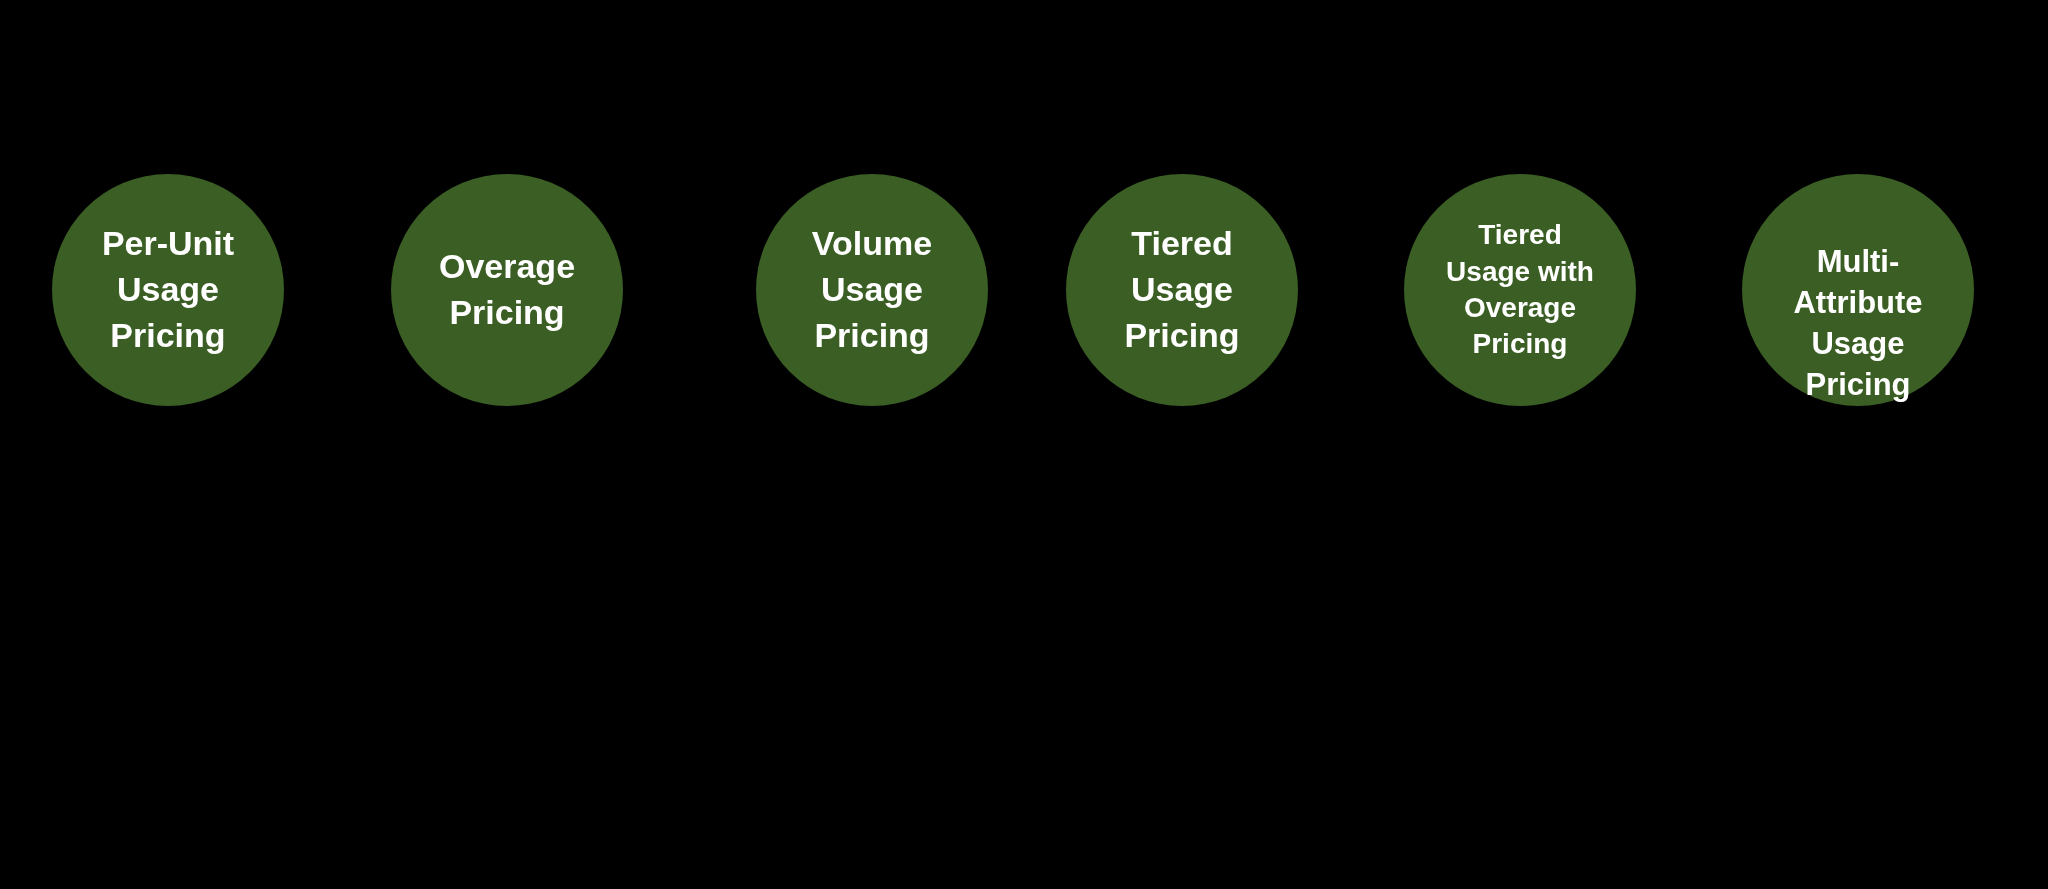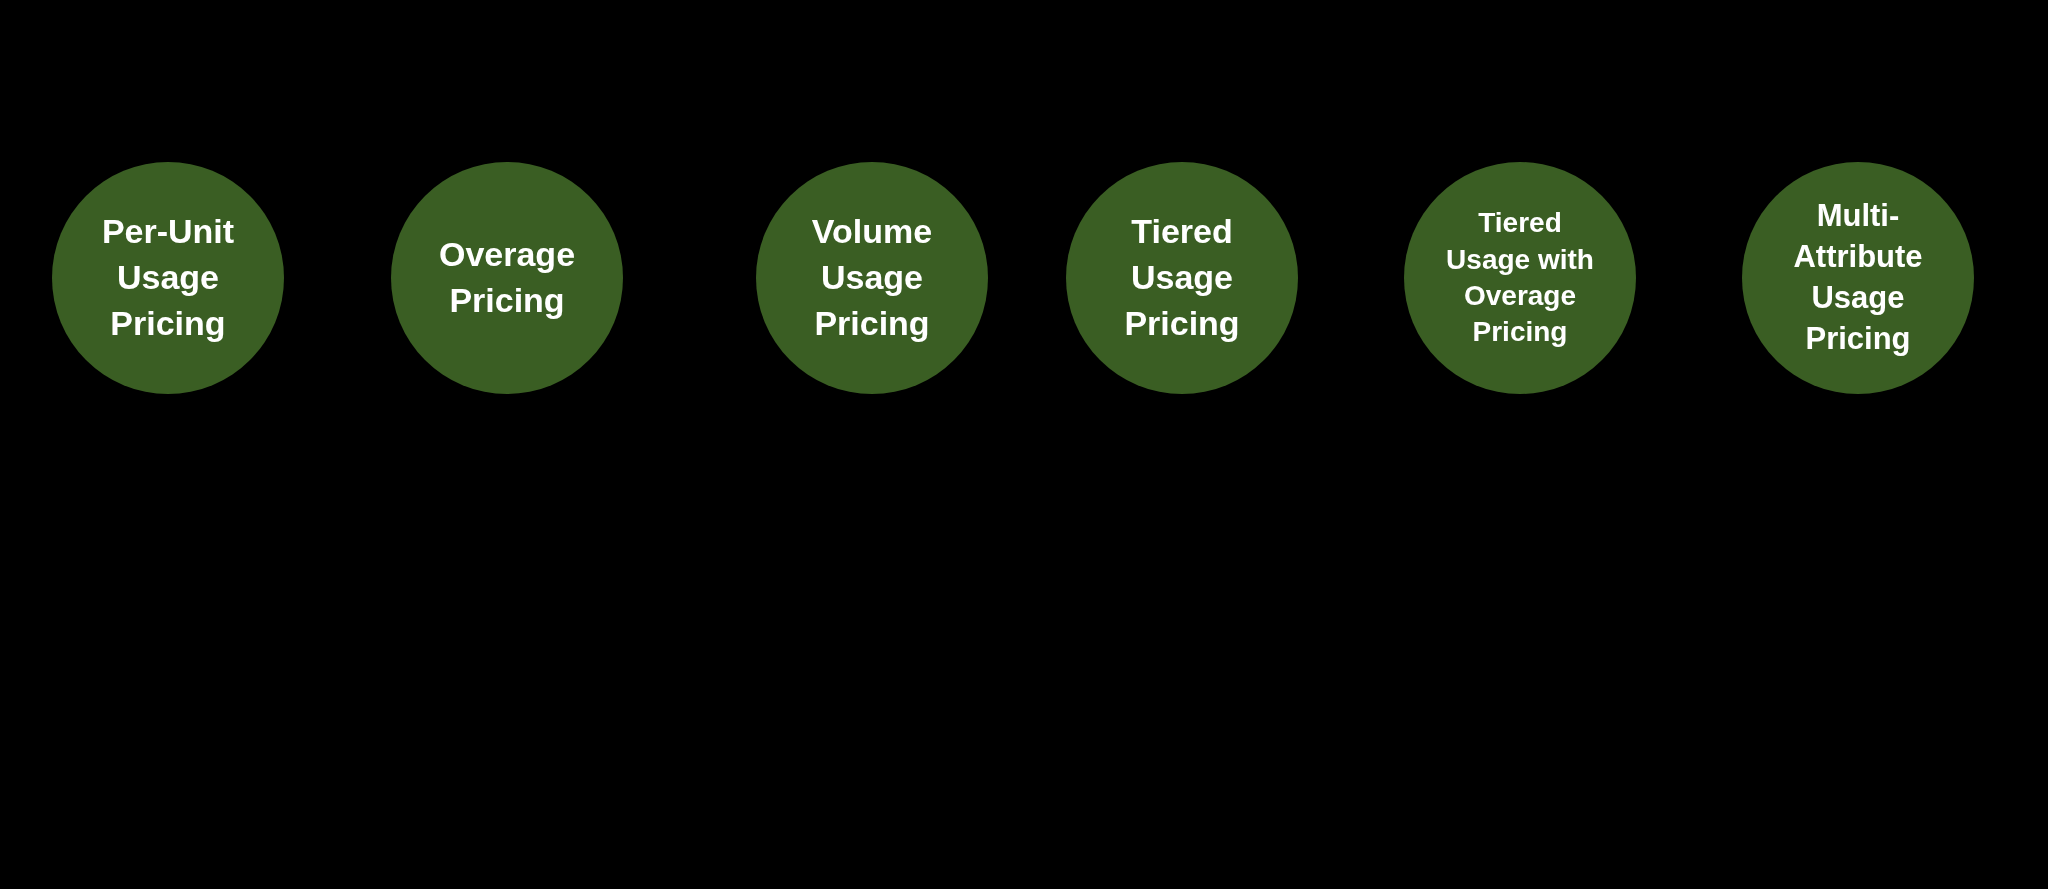--- a/index.html
+++ b/index.html
@@ -7,20 +7,21 @@
     padding: 0;
     background: #000;
   }
   .canvas {
     position: relative;
     width: 2048px;
     height: 652px;
     background: var(--bg-color, #000000);
     overflow: hidden;
     font-family: "Liberation Sans", sans-serif;
+    margin-top: 12px;
   }
   .circle {
     position: absolute;
     top: 162px;
     width: 232px;
     height: 232px;
     border-radius: 50%;
     background: var(--circle-color, #3a5e23);
     display: flex;
     align-items: center;
@@ -35,21 +36,21 @@
     white-space: pre-line;
     display: block;
     padding: 0 8px;
   }
   
   .n0 { left: 52px; }
   .n1 { left: 391px; }
   .n2 { left: 756px; }
   .n3 { left: 1066px; }
   .n4 { left: 1404px; }
-  .n5 { left: 1742px; }
+  .n5 { left: 1742px; align-items: flex-end; }
   
   .n4 .label { font-size: 28px; line-height: 1.3; }
   .n5 .label { font-size: 31px; line-height: 1.32; }
 </style>
 </head>
 <body>
 
 <div class="canvas">
 
   <div class="circle n0">

